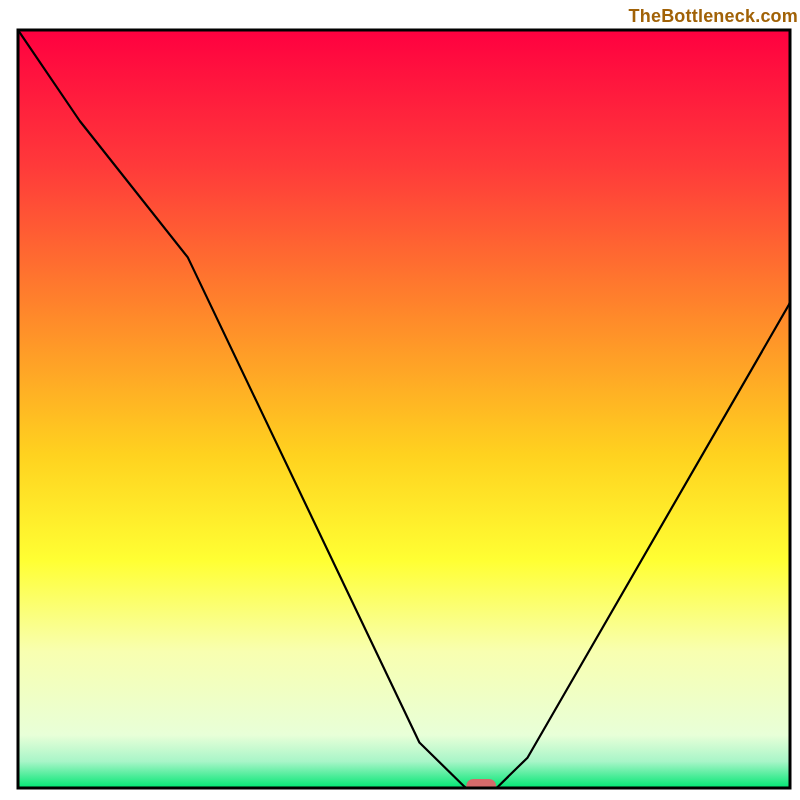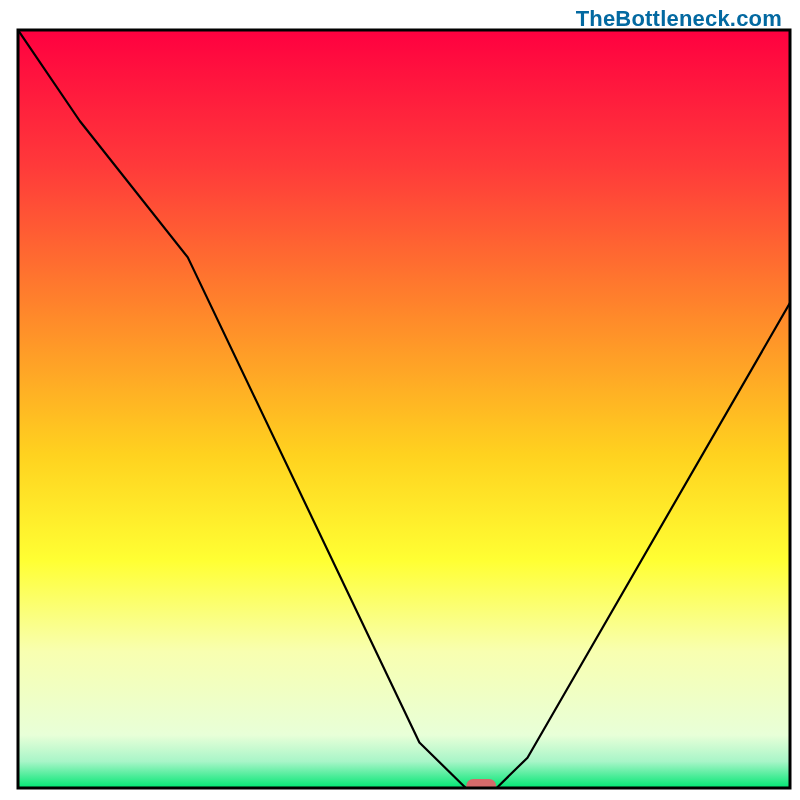--- a/index.html
+++ b/index.html
@@ -11,24 +11,24 @@
     font-family: Arial, Helvetica, sans-serif;
   }
   .container {
     position: relative;
     width: 800px;
     height: 800px;
   }
   .watermark {
     position: absolute;
     top: 6px;
-    right: 18px;
-    font-size: 22px;
+    right: 2px;
+    font-size: 18px;
     font-weight: 600;
-    color: #0369a1;
+    color: #a16207;
     letter-spacing: 0.2px;
   }
   svg {
     display: block;
   }
 </style>
 </head>
 <body>
 
 <div class="container">

